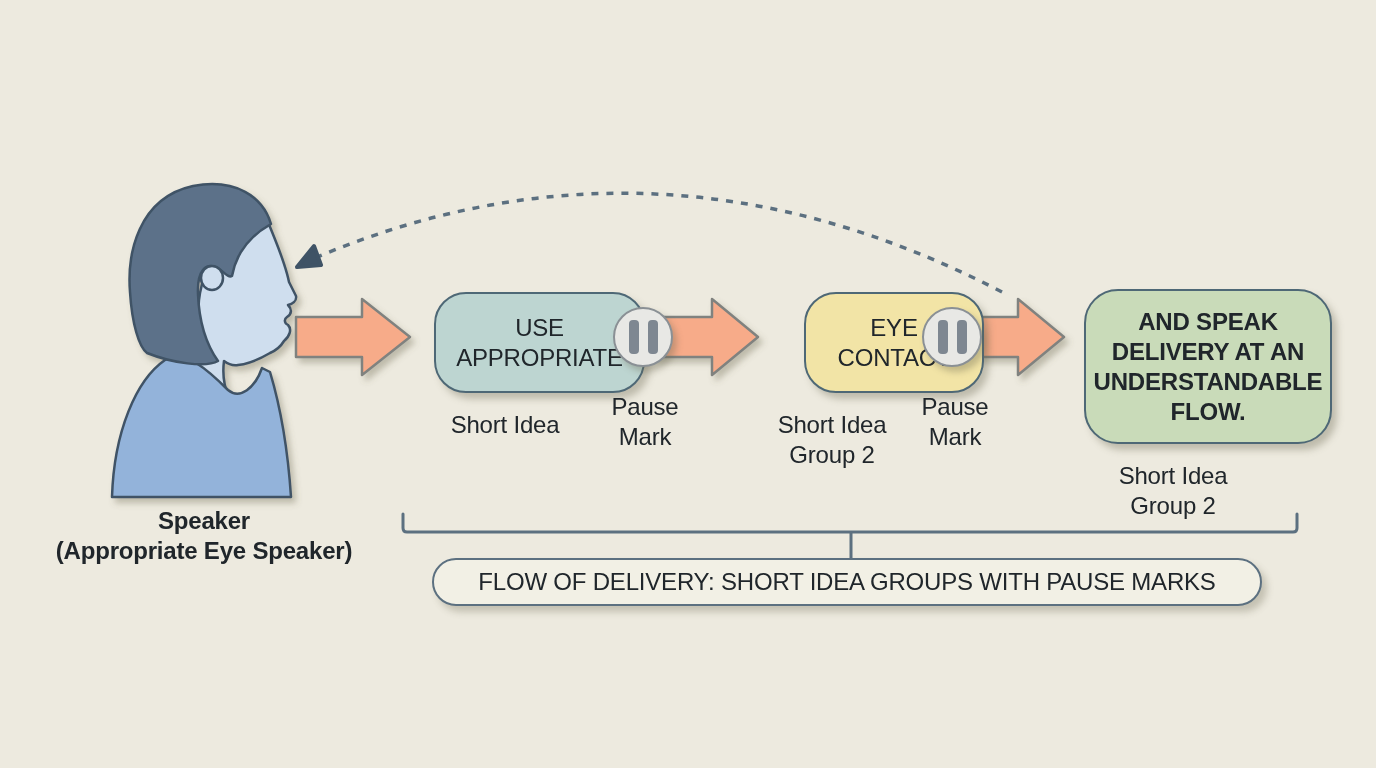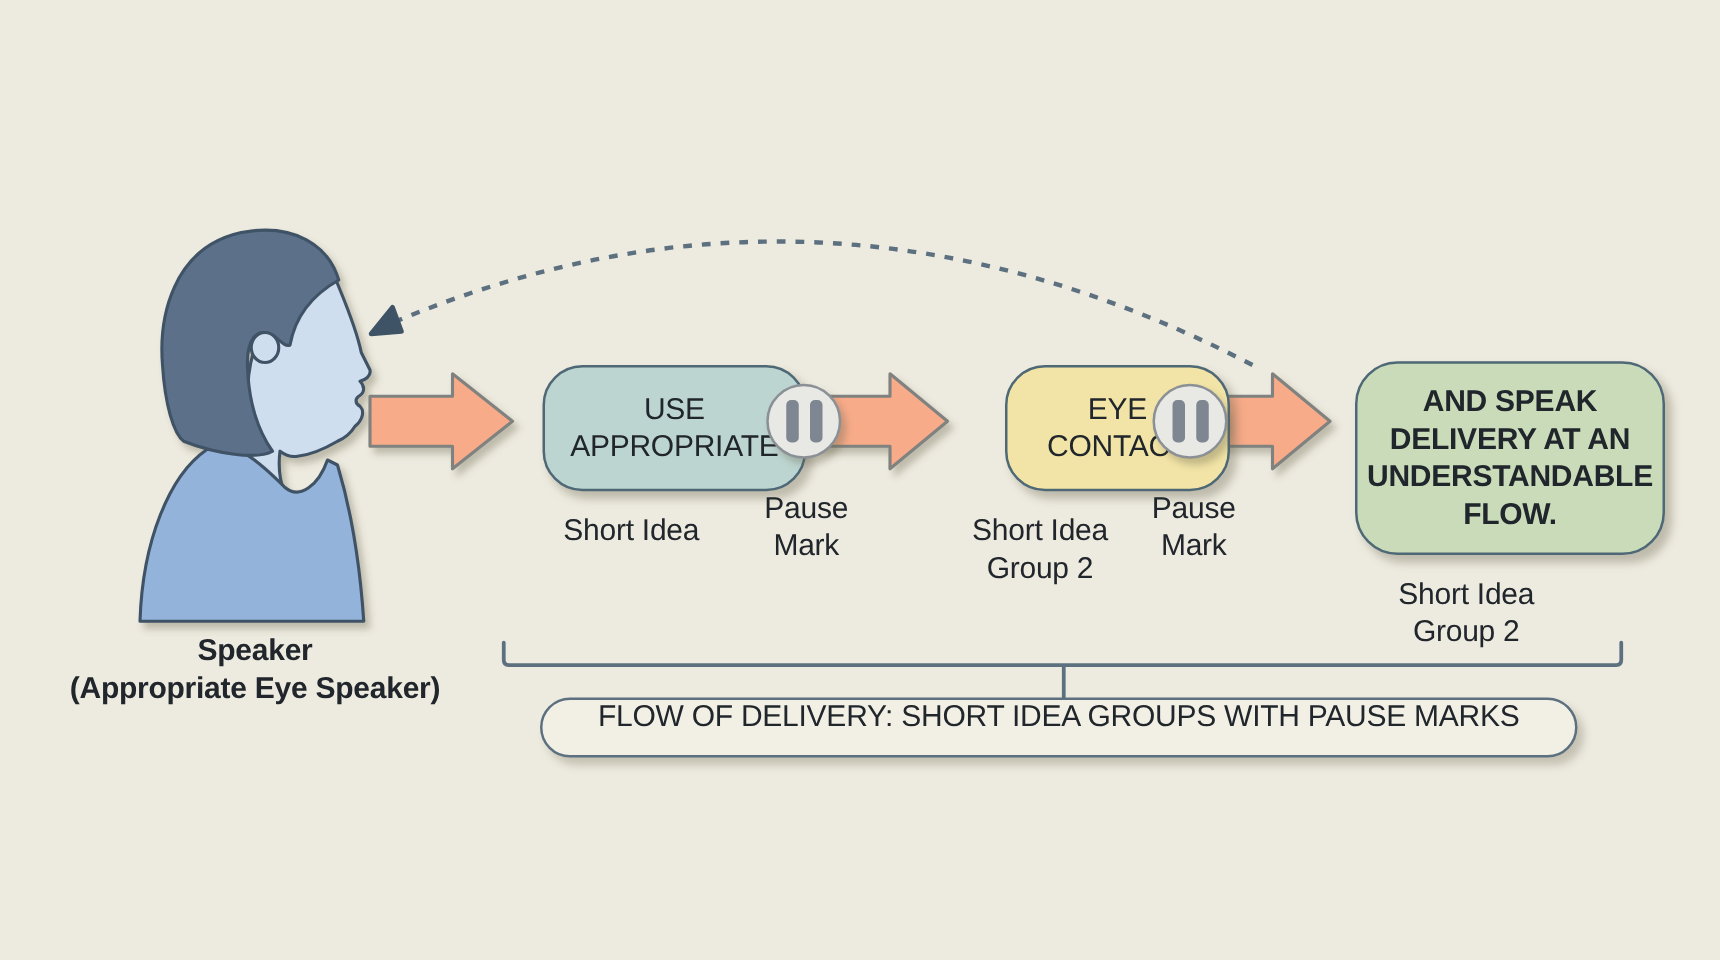--- a/index.html
+++ b/index.html
@@ -47,21 +47,21 @@
   .cap-p1{left:583px;top:392px;width:124px;}
   .cap-g2{left:732px;top:410px;width:200px;}
   .cap-p2{left:893px;top:392px;width:124px;}
   .cap-g3{left:1073px;top:461px;width:200px;}
   .cap-speaker{left:24px;top:506px;width:360px;font-weight:bold;}
 
   
   .banner{
     position:absolute;left:432px;top:558px;width:830px;height:48px;box-sizing:border-box;
     border:2.5px solid var(--line);border-radius:26px;background:var(--banner_fill);
-    display:flex;align-items:flex-start;justify-content:center;
+    display:flex;align-items:center;justify-content:center;
     font-size:24px;letter-spacing:-.2px;color:var(--text);
     box-shadow:5px 6px 7px rgba(104,99,76,.3);
   }
 </style>
 </head>
 <body>
 
 <div class="canvas">
 
   <svg width="1376" height="768" viewBox="0 0 1376 768">

